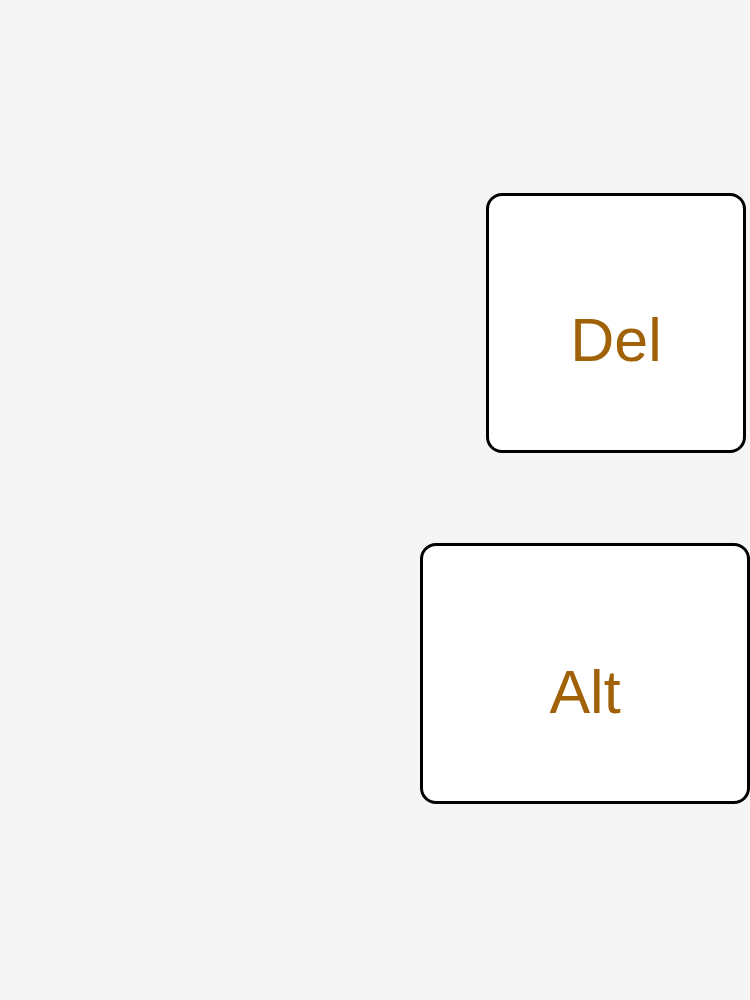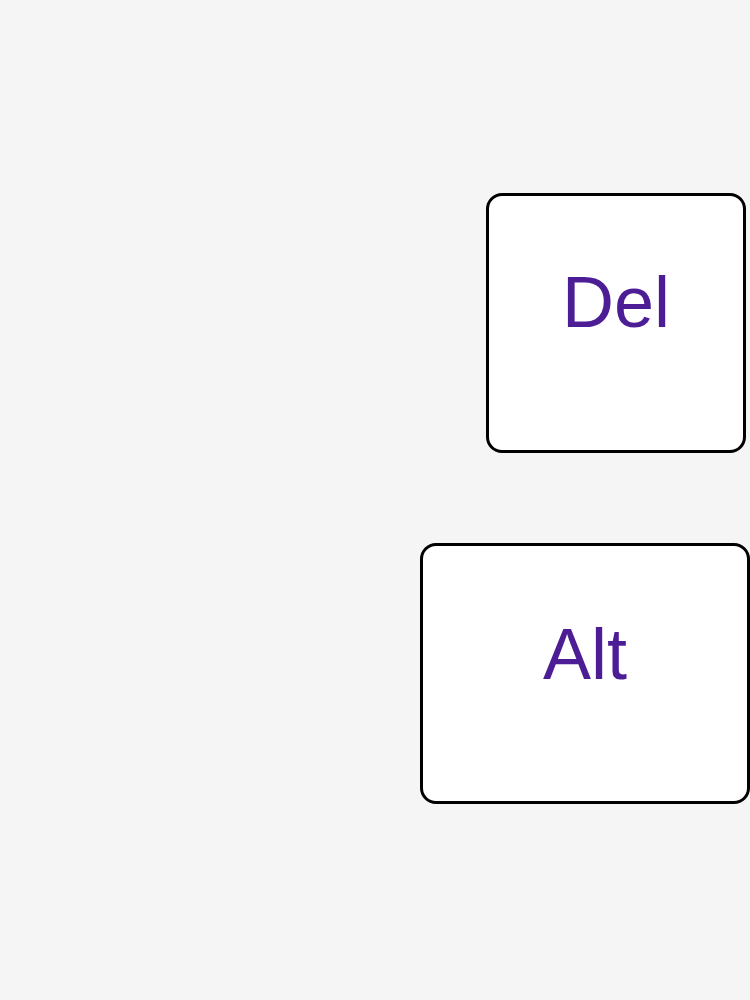--- a/index.html
+++ b/index.html
@@ -26,27 +26,28 @@
     background: #ffffff;
     border: 3px solid #000000;
     border-radius: 16px;
     display: block;
   }
   .key-label {
     position: absolute;
     left: 0;
     right: 0;
     text-align: center;
-    color: #4c1d95;
+    color: #a16207;
     font-family: "Liberation Sans", sans-serif;
-    font-size: 72px;
+    font-size: 61px;
     line-height: 1;
     font-weight: 400;
     letter-spacing: 0px;
     white-space: nowrap;
+    margin-top: 44px;
   }
   
   #key-del {
     left: 486px;
     top: 193px;
     width: 260px;
     height: 260px;
   }
   #key-del .key-label {
     top: 70px;

